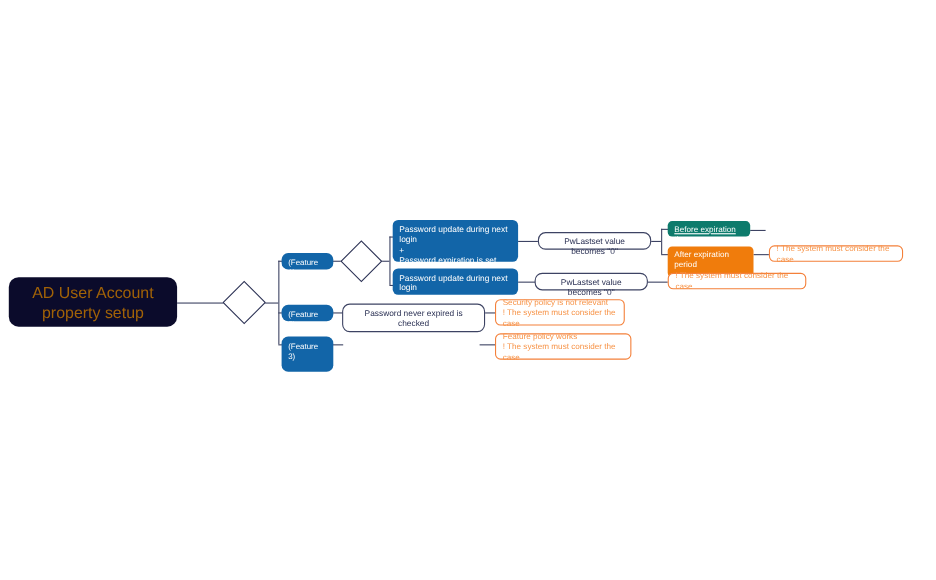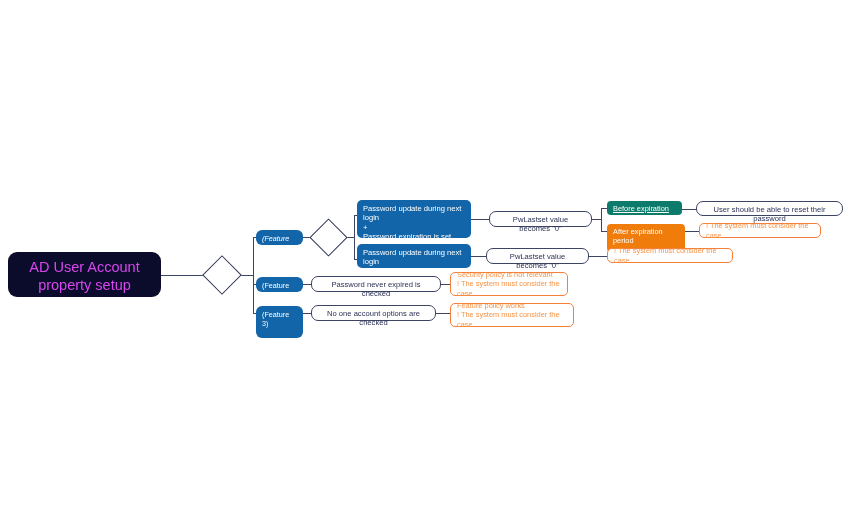--- a/index.html
+++ b/index.html
@@ -38,21 +38,21 @@
     display: flex;
     align-items: flex-start;
     border-radius: 6px;
     line-height: 1.25;
     white-space: pre-line;
   }
 
   
   .node.root {
     background: #0b0b2b;
-    color: #d946ef;
+    color: #a16207;
     font-size: 14.5px;
     justify-content: center;
     text-align: center;
     border-radius: 9px;
     padding: 6px 10px;
   }
 
   
   .node.blue {
     background: #1265a8;
@@ -153,21 +153,21 @@
   <div class="ln h" style="left:436px; top:313px; width:14px;"></div>
 
   <div class="diamond" style="left:208px; top:261px; width:28px; height:28px;"></div>
   <div class="diamond" style="left:315px; top:223.5px; width:27px; height:27px;"></div>
 
   <div class="node root" style="left:8px; top:252px; width:153px; height:45px;">
     <span>AD User Account
 property setup</span>
   </div>
 
-  <div class="node blue tag" style="left:256px; top:230px; width:47px; height:15px;font-style:italic;">
+  <div class="node blue tag" style="left:256px; top:230px; width:47px; height:15px;">
     <span>(Feature 1)</span>
   </div>
   <div class="node blue tag" style="left:256px; top:277px; width:47px; height:15px;">
     <span>(Feature 5)</span>
   </div>
   <div class="node blue tag" style="left:256px; top:306px; width:47px; height:32px;">
     <span>(Feature 3)</span>
   </div>
 
   <div class="node blue" style="left:357px; top:200px; width:114px; height:38px;">
@@ -187,39 +187,33 @@
     <span>PwLastset value becomes "0"</span>
   </div>
 
   <div class="node teal" style="left:607px; top:201px; width:75px; height:14px;">
     <span>Before expiration time</span>
   </div>
   <div class="node orange" style="left:607px; top:224px; width:78px; height:28px;">
     <span>After expiration period</span>
   </div>
 
-  <div class="node outline-navy" style="left:696px; top:201px; width:147px; height:15px;">
-    <span>User should be able to reset their password</span>
-  </div>
   <div class="node outline-orange" style="left:699px; top:223px; width:122px; height:15px;">
     <span class="l2">! The system must consider the case</span>
   </div>
   <div class="node outline-orange" style="left:607px; top:248px; width:126px; height:15px;">
     <span class="l2">! The system must consider the case</span>
   </div>
 
-  <div class="node outline-navy" style="left:311px; top:276px; width:130px; height:16px;">
+  <div class="node outline-navy" style="left:311px; top:276px; width:130px; height:26px;">
     <span>Password never expired is checked</span>
   </div>
   <div class="node outline-orange" style="left:450px; top:272px; width:118px; height:24px;">
     <span class="l2">Security policy is not relevant</span>
     <span class="l2">! The system must consider the case</span>
   </div>
 
-  <div class="node outline-navy" style="left:311px; top:305px; width:125px; height:16px;">
-    <span>No one account options are checked</span>
-  </div>
   <div class="node outline-orange" style="left:450px; top:303px; width:124px; height:24px;">
     <span class="l2">Feature policy works</span>
     <span class="l2">! The system must consider the case</span>
   </div>
 
 </div>
 
 </body></html>

